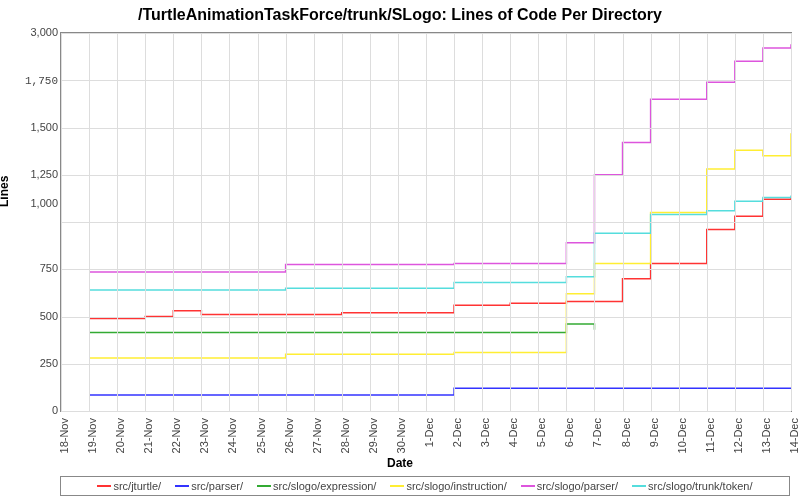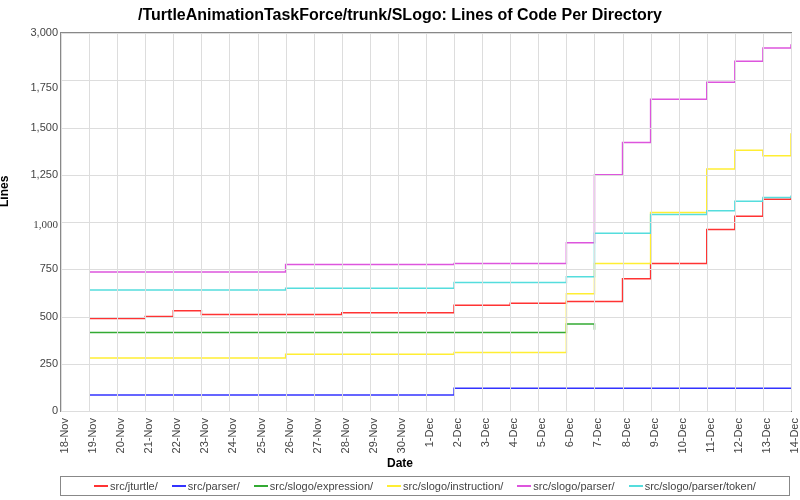--- a/index.html
+++ b/index.html
@@ -191,31 +191,31 @@
       <div class="legend-item">
         <div class="legend-line" style="background: rgb(255, 238, 51);"></div>
         <span>src/slogo/instruction/</span>
       </div>
       <div class="legend-item">
         <div class="legend-line" style="background: rgb(221, 85, 221);"></div>
         <span>src/slogo/parser/</span>
       </div>
       <div class="legend-item">
         <div class="legend-line" style="background: rgb(85, 221, 221);"></div>
-        <span>src/slogo/parser/token/</span>
+        <span>src/slogo/trunk/token/</span>
       </div>
     </div>
 <div class="y-tick" style="top: 410px;">0</div>
     <div class="y-tick" style="top: 362.75px;">250</div>
     <div class="y-tick" style="top: 315.5px;">500</div>
     <div class="y-tick" style="top: 268.25px;">750</div>
-    <div class="y-tick" style="top: 224px; font-family: Liberation Serif, serif;">1,000</div>
+    <div class="y-tick" style="top: 203px;">1,000</div>
     <div class="y-tick" style="top: 173.75px;">1,250</div>
     <div class="y-tick" style="top: 126.5px;">1,500</div>
-    <div class="y-tick" style="top: 87px;">1,750</div>
+    <div class="y-tick" style="top: 81px; font-family: Liberation Mono, monospace;">1,750</div>
     <div class="y-tick" style="top: 32px;">3,000</div>
     <div class="x-tick" style="left: 64px;">18-Nov</div>
     <div class="x-tick" style="left: 92.0769px;">19-Nov</div>
     <div class="x-tick" style="left: 120.154px;">20-Nov</div>
     <div class="x-tick" style="left: 148.231px;">21-Nov</div>
     <div class="x-tick" style="left: 176.308px;">22-Nov</div>
     <div class="x-tick" style="left: 204.385px;">23-Nov</div>
     <div class="x-tick" style="left: 232.462px;">24-Nov</div>
     <div class="x-tick" style="left: 260.538px;">25-Nov</div>
     <div class="x-tick" style="left: 288.615px;">26-Nov</div>

